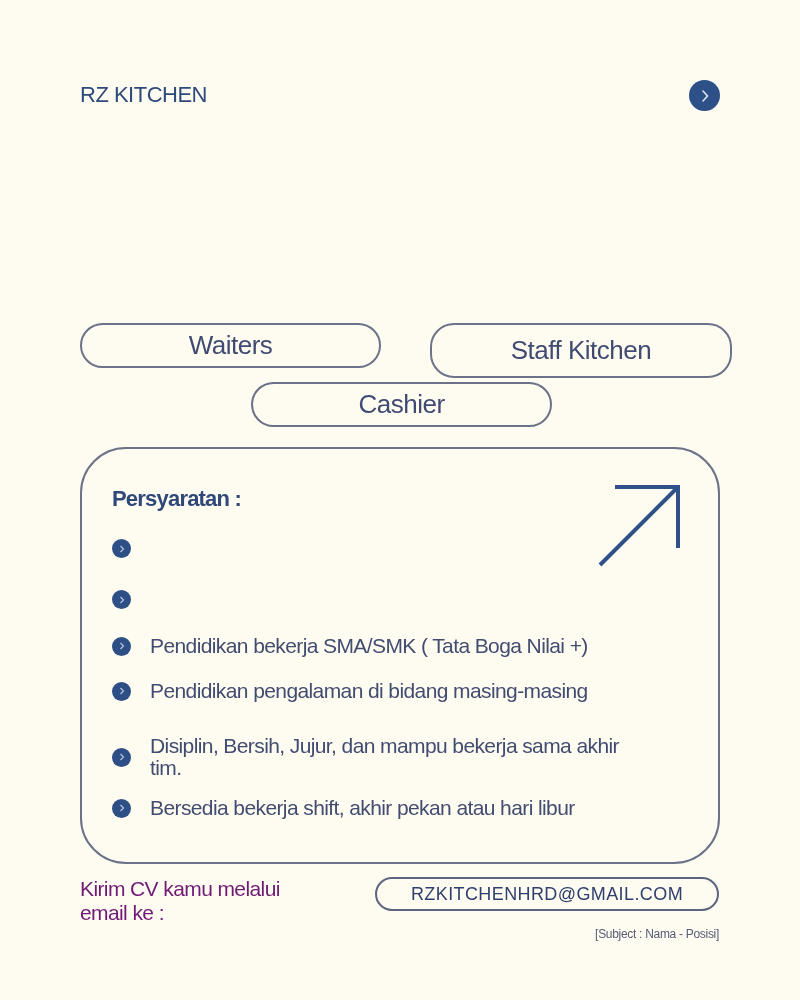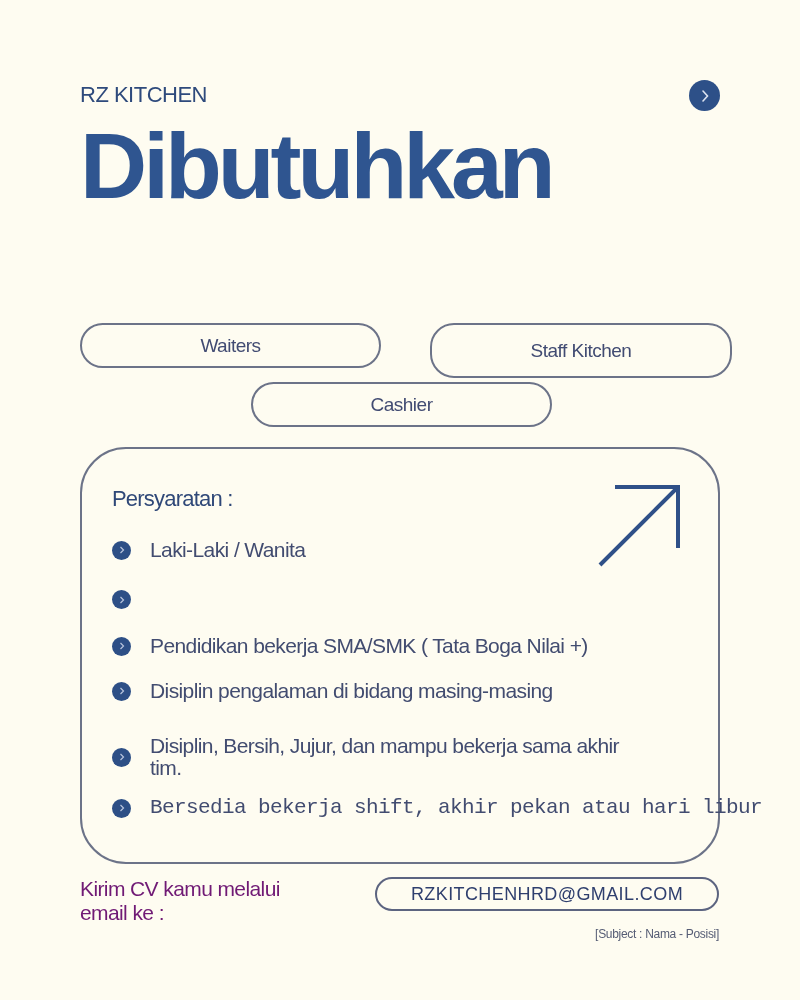--- a/index.html
+++ b/index.html
@@ -15,30 +15,30 @@
     left:689px; top:80px; width:31px; height:31px; border-radius:50%;
     background:#2D5088; display:flex; align-items:center; justify-content:center; cursor:pointer;
   }
   .headline {
     left:80px; top:122px; font-size:93px; line-height:88px; font-weight:bold;
     color:#2F5590; letter-spacing:-4px;
   }
   .pill {
     border:2px solid #6C7388; border-radius:24px; box-sizing:border-box;
     display:flex; align-items:center; justify-content:center;
-    font-size:19px; color:#414B72; background:transparent; letter-spacing:-0.5px;
+    font-size:26px; color:#414B72; background:transparent; letter-spacing:-0.5px;
   }
   .pill-waiters { left:80px; top:323px; width:301px; height:45px; }
   .pill-staff { left:430px; top:323px; width:302px; height:55px; }
   .pill-cashier { left:251px; top:382px; width:301px; height:45px; }
   .req-box {
     left:80px; top:447px; width:640px; height:417px;
     border:2px solid #6C7388; border-radius:46px; box-sizing:border-box;
   }
-  .req-title { left:112px; top:486px; font-size:22px; font-weight:normal; color:#2F4878; letter-spacing:-0.8px; }
+  .req-title { left:112px; top:486px; font-size:22px; font-weight:bold; color:#2F4878; letter-spacing:-0.8px; }
   .arrow { left:596px; top:484px; width:88px; height:84px; }
   .req-item { left:112px; display:flex; align-items:center; }
   .bullet {
     width:19px; height:19px; border-radius:50%; background:#2D4F86; flex:none;
     display:flex; align-items:center; justify-content:center; margin-right:19px;
   }
   .req-text { font-size:21px; line-height:22px; color:#424C70; letter-spacing:-0.6px; }
   .send-text { left:80px; top:877px; font-size:21px; line-height:24px; color:#701a75; letter-spacing:-0.6px; }
   .email-pill {
     left:375px; top:877px; width:344px; height:34px;
@@ -53,21 +53,20 @@
 
 <div class="abs brand">RZ KITCHEN</div>
 
 <div class="abs next-btn">
   <svg width="12" height="14" viewBox="0 0 12 14">
     <path d="M4 2 L8.5 7 L4 12" fill="none" stroke="#DCE3F0" stroke-width="1.6" stroke-linecap="round"></path>
   </svg>
 </div>
 
 <div class="abs headline">
-  <div>Dibutuhkan</div>
 </div>
 
 <div class="abs pill pill-waiters">Waiters</div>
 <div class="abs pill pill-staff">Staff Kitchen</div>
 <div class="abs pill pill-cashier">Cashier</div>
 
 <div class="abs req-box"></div>
 
 <div class="abs req-title">Persyaratan :</div>
 
@@ -75,21 +74,20 @@
   <path d="M19 3 L82 3 L82 64" fill="none" stroke="#2F5088" stroke-width="4"></path>
   <path d="M82 3 L4 81" fill="none" stroke="#2F5088" stroke-width="4"></path>
 </svg>
 
 <div class="abs req-item" style="top:539px;">
   <span class="bullet">
       <svg width="6" height="8" viewBox="0 0 6 8">
         <path d="M1.5 1 L4.5 4 L1.5 7" fill="none" stroke="#B8C4DC" stroke-width="1.2"></path>
       </svg>
     </span>
-  <span class="req-text">Laki-Laki / Wanita</span>
 </div>
 
 <div class="abs req-item" style="top:590px;">
   <span class="bullet">
       <svg width="6" height="8" viewBox="0 0 6 8">
         <path d="M1.5 1 L4.5 4 L1.5 7" fill="none" stroke="#B8C4DC" stroke-width="1.2"></path>
       </svg>
     </span>
 </div>
 
@@ -101,33 +99,33 @@
     </span>
   <span class="req-text">Pendidikan bekerja SMA/SMK ( Tata Boga Nilai +)</span>
 </div>
 
 <div class="abs req-item" style="top:680px; width:500px;">
   <span class="bullet">
       <svg width="6" height="8" viewBox="0 0 6 8">
         <path d="M1.5 1 L4.5 4 L1.5 7" fill="none" stroke="#B8C4DC" stroke-width="1.2"></path>
       </svg>
     </span>
-  <span class="req-text" style="width:460px;">Disiplin pengalaman di bidang masing-masing</span>
+  <span class="req-text" style="width:460px;">Pendidikan pengalaman di bidang masing-masing</span>
 </div>
 
 <div class="abs req-item" style="top:735px; width:540px;">
   <span class="bullet">
       <svg width="6" height="8" viewBox="0 0 6 8">
         <path d="M1.5 1 L4.5 4 L1.5 7" fill="none" stroke="#B8C4DC" stroke-width="1.2"></path>
       </svg>
     </span>
   <span class="req-text" style="width:500px;">Disiplin, Bersih, Jujur, dan mampu bekerja sama akhir tim.</span>
 </div>
 
-<div class="abs req-item" style="top:797px;font-family:Liberation Mono, monospace;">
+<div class="abs req-item" style="top:797px;">
   <span class="bullet">
       <svg width="6" height="8" viewBox="0 0 6 8">
         <path d="M1.5 1 L4.5 4 L1.5 7" fill="none" stroke="#B8C4DC" stroke-width="1.2"></path>
       </svg>
     </span>
   <span class="req-text">Bersedia bekerja shift, akhir pekan atau hari libur</span>
 </div>
 
 <div class="abs send-text" style="width:250px;">Kirim CV kamu melalui email ke :</div>
 

